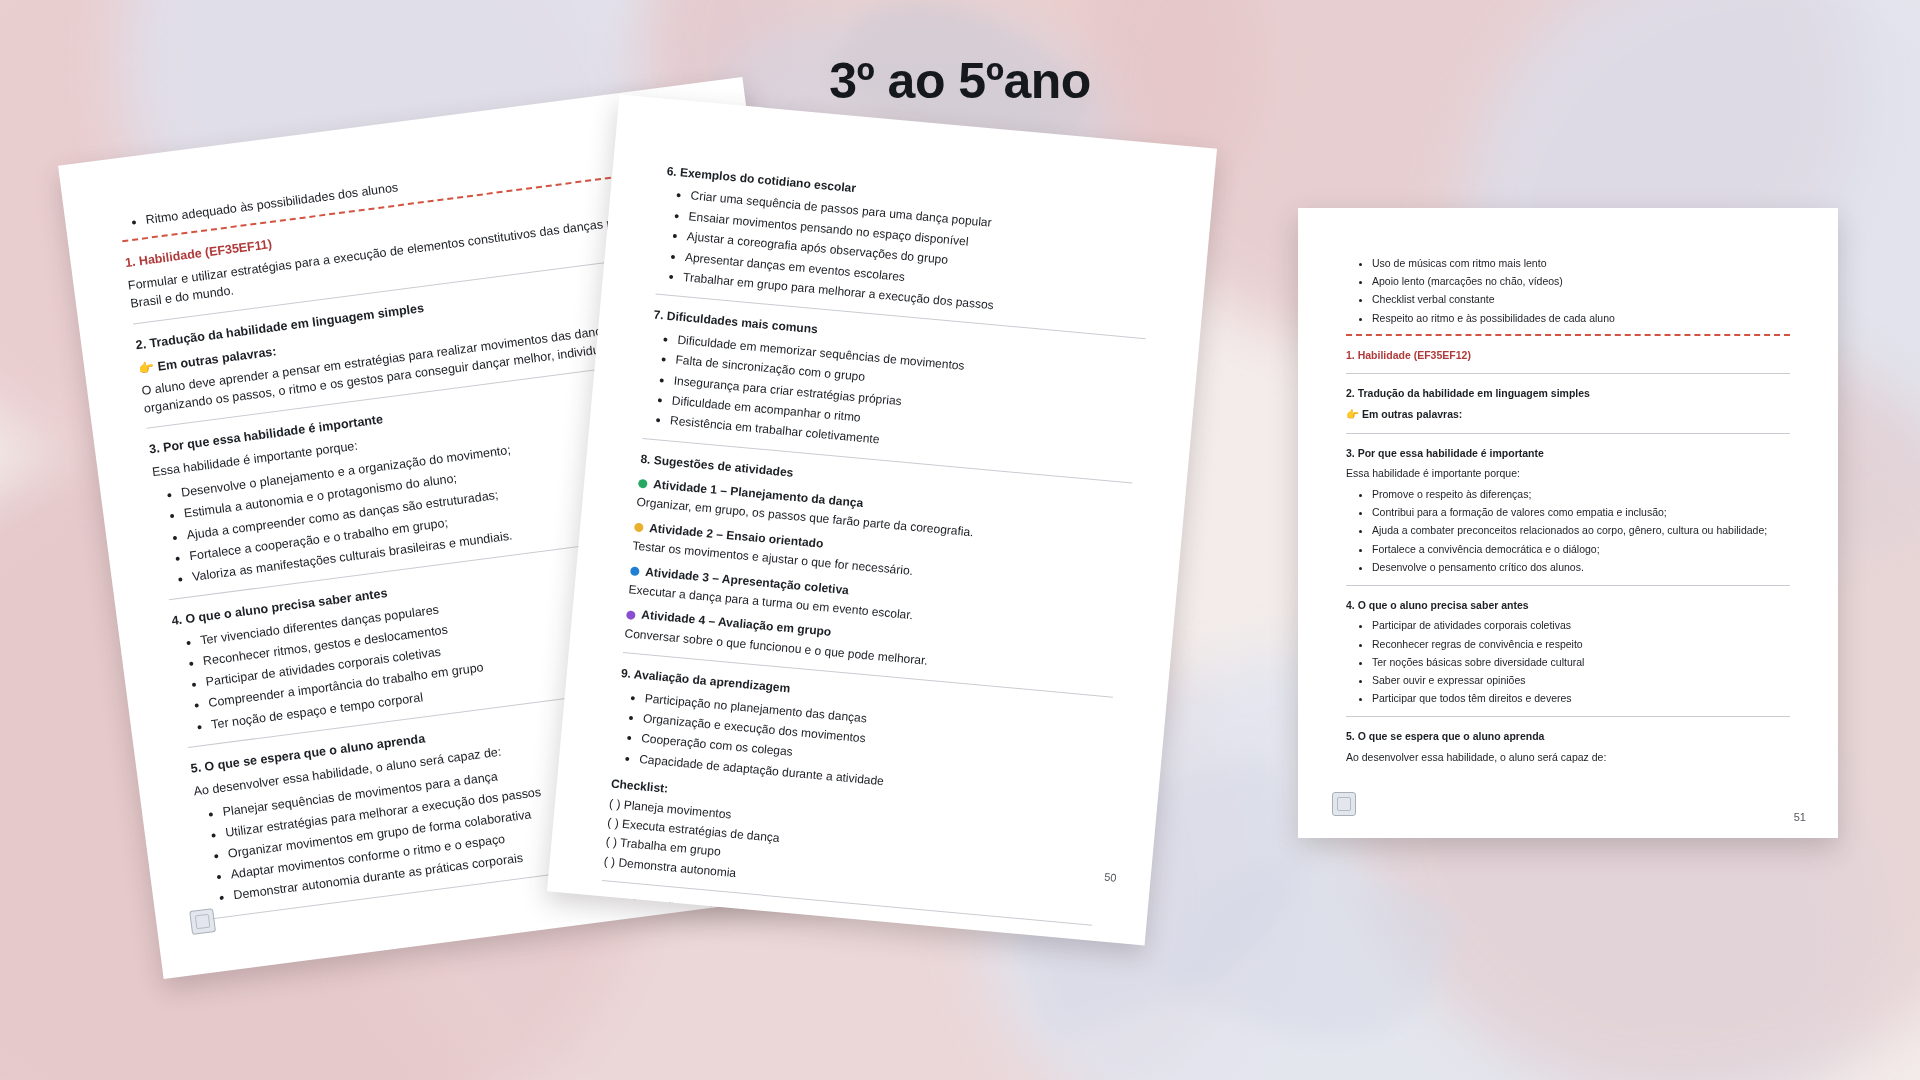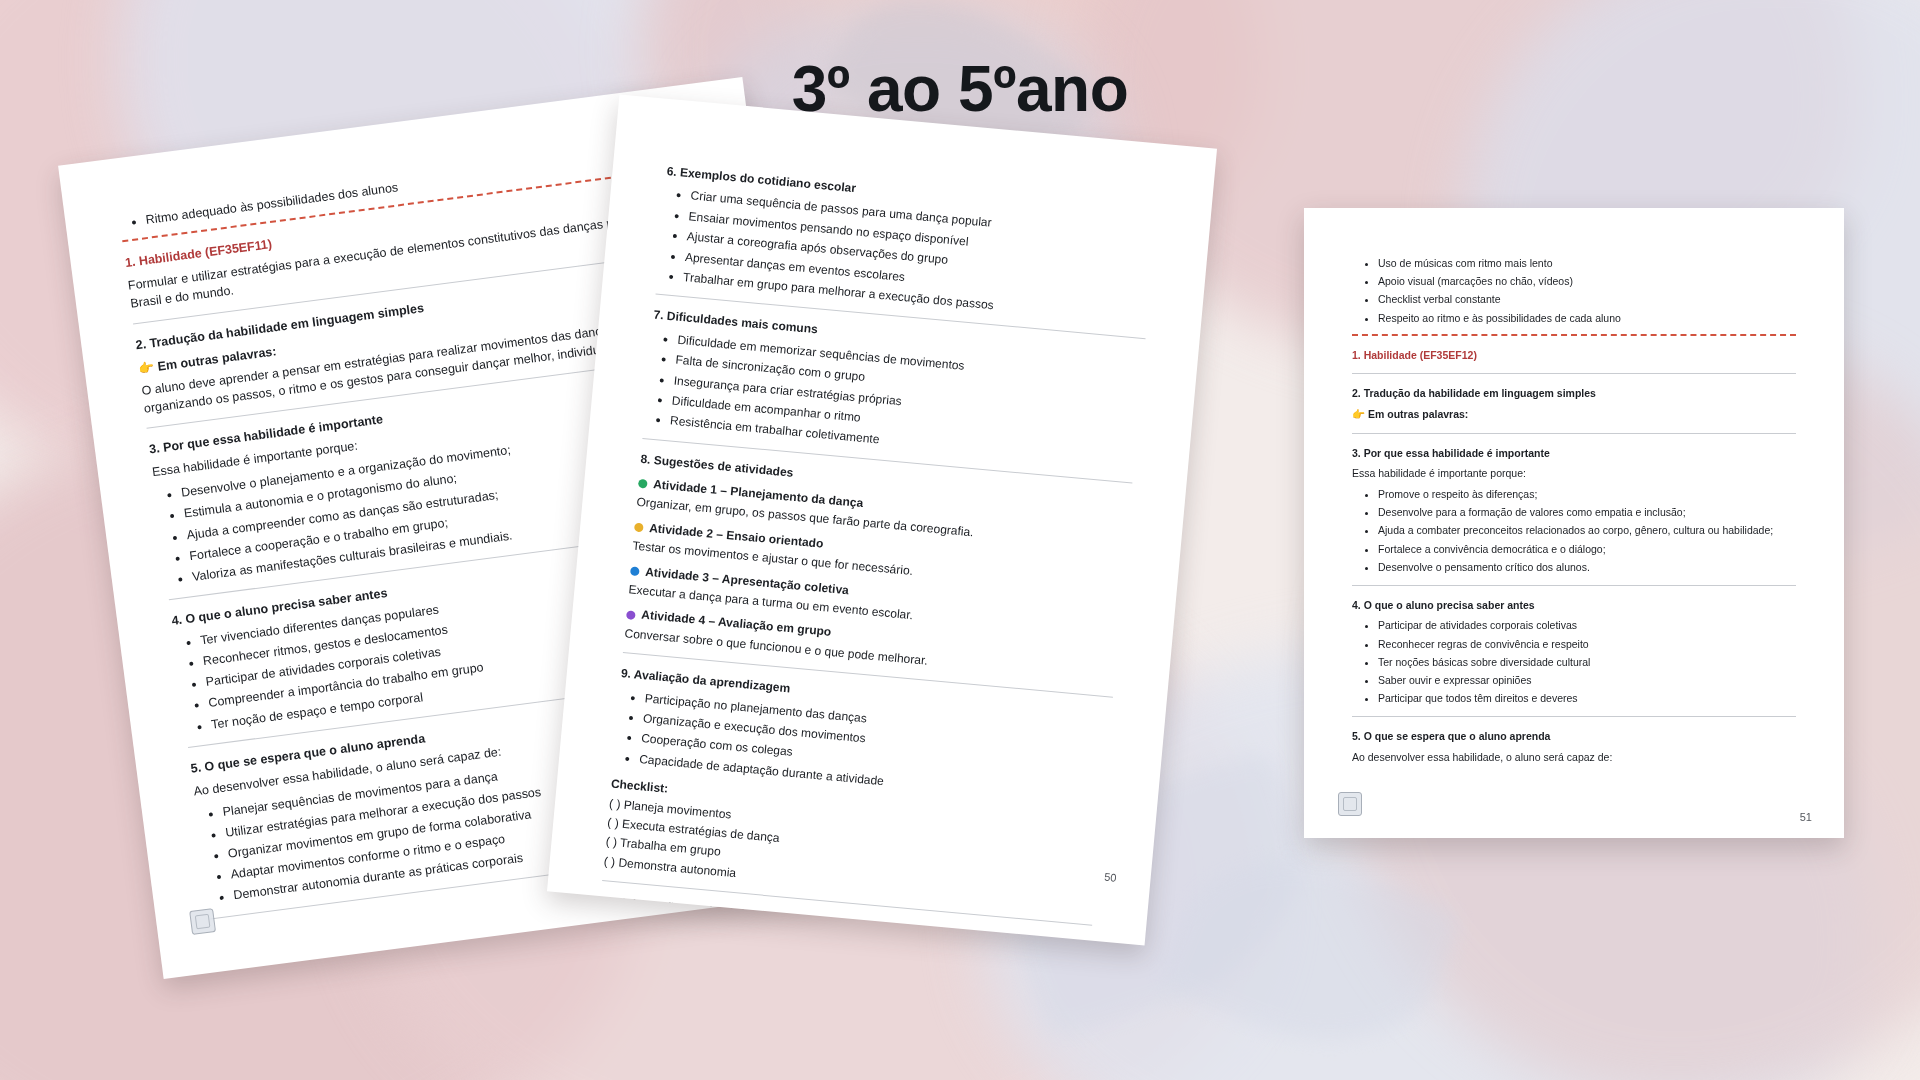--- a/index.html
+++ b/index.html
@@ -47,21 +47,21 @@
   .leaf-1 { left: 1010px; top: 790px; width: 300px; height: 210px; transform: rotate(-18deg); }
   .leaf-2 { left: 1180px; top: 860px; width: 260px; height: 180px; transform: rotate(22deg); }
   .leaf-3 { left: 840px; top: 10px; width: 240px; height: 150px; transform: rotate(35deg); background:#c9c4cd; opacity:.35;}
 
   
   #main-title {
     position: absolute;
     left: 0; right: 0;
     top: 52px;
     text-align: center;
-    font-size: 64px;
+    font-size: 50px;
     font-weight: bold;
     color: #15181c;
     letter-spacing: -0.5px;
     z-index: 40;
   }
 
   
   .page {
     position: absolute;
     background: #ffffff;
@@ -94,21 +94,20 @@
     transform: rotate(5.2deg);
     transform-origin: 50% 50%;
   }
   
   #page-51 {
     width: 540px;
     height: 630px;
     left: 1298px;
     top: 208px;
     transform: rotate(0deg);
-    margin-left: 6px;
   }
 
   .doc {
     color: #1c1f24;
     line-height: 1.45;
   }
 
   .h-sec {
     font-weight: bold;
     margin: 12px 0 5px 0;
@@ -322,38 +321,38 @@
       </ul>
 
       <div class="pagenum" style="right:34px; bottom:56px;">50</div>
     </div>
   </div>
 
   <div class="page" id="page-51">
     <div class="page-inner doc" style="padding:44px 48px 34px 48px;">
       <ul class="bul">
         <li>Uso de músicas com ritmo mais lento</li>
-        <li>Apoio visual (marcações no chão, vídeos)</li>
+        <li>Apoio lento (marcações no chão, vídeos)</li>
         <li>Checklist verbal constante</li>
         <li>Respeito ao ritmo e às possibilidades de cada aluno</li>
       </ul>
 
       <div class="dashrule"></div>
       <div class="h-sec red">1. Habilidade (EF35EF12)</div>
 
       <div class="hr"></div>
       <div class="h-sec">2. Tradução da habilidade em linguagem simples</div>
       <div class="emoji-line">👉 Em outras palavras:</div>
 
       <div class="hr"></div>
       <div class="h-sec">3. Por que essa habilidade é importante</div>
       <div class="p">Essa habilidade é importante porque:</div>
       <ul class="bul">
         <li>Promove o respeito às diferenças;</li>
-        <li>Desenvolve para a formação de valores como empatia e inclusão;</li>
+        <li>Contribui para a formação de valores como empatia e inclusão;</li>
         <li>Ajuda a combater preconceitos relacionados ao corpo, gênero, cultura ou habilidade;</li>
         <li>Fortalece a convivência democrática e o diálogo;</li>
         <li>Desenvolve o pensamento crítico dos alunos.</li>
       </ul>
 
       <div class="hr"></div>
       <div class="h-sec">4. O que o aluno precisa saber antes</div>
       <ul class="bul">
         <li>Participar de atividades corporais coletivas</li>
         <li>Reconhecer regras de convivência e respeito</li>

